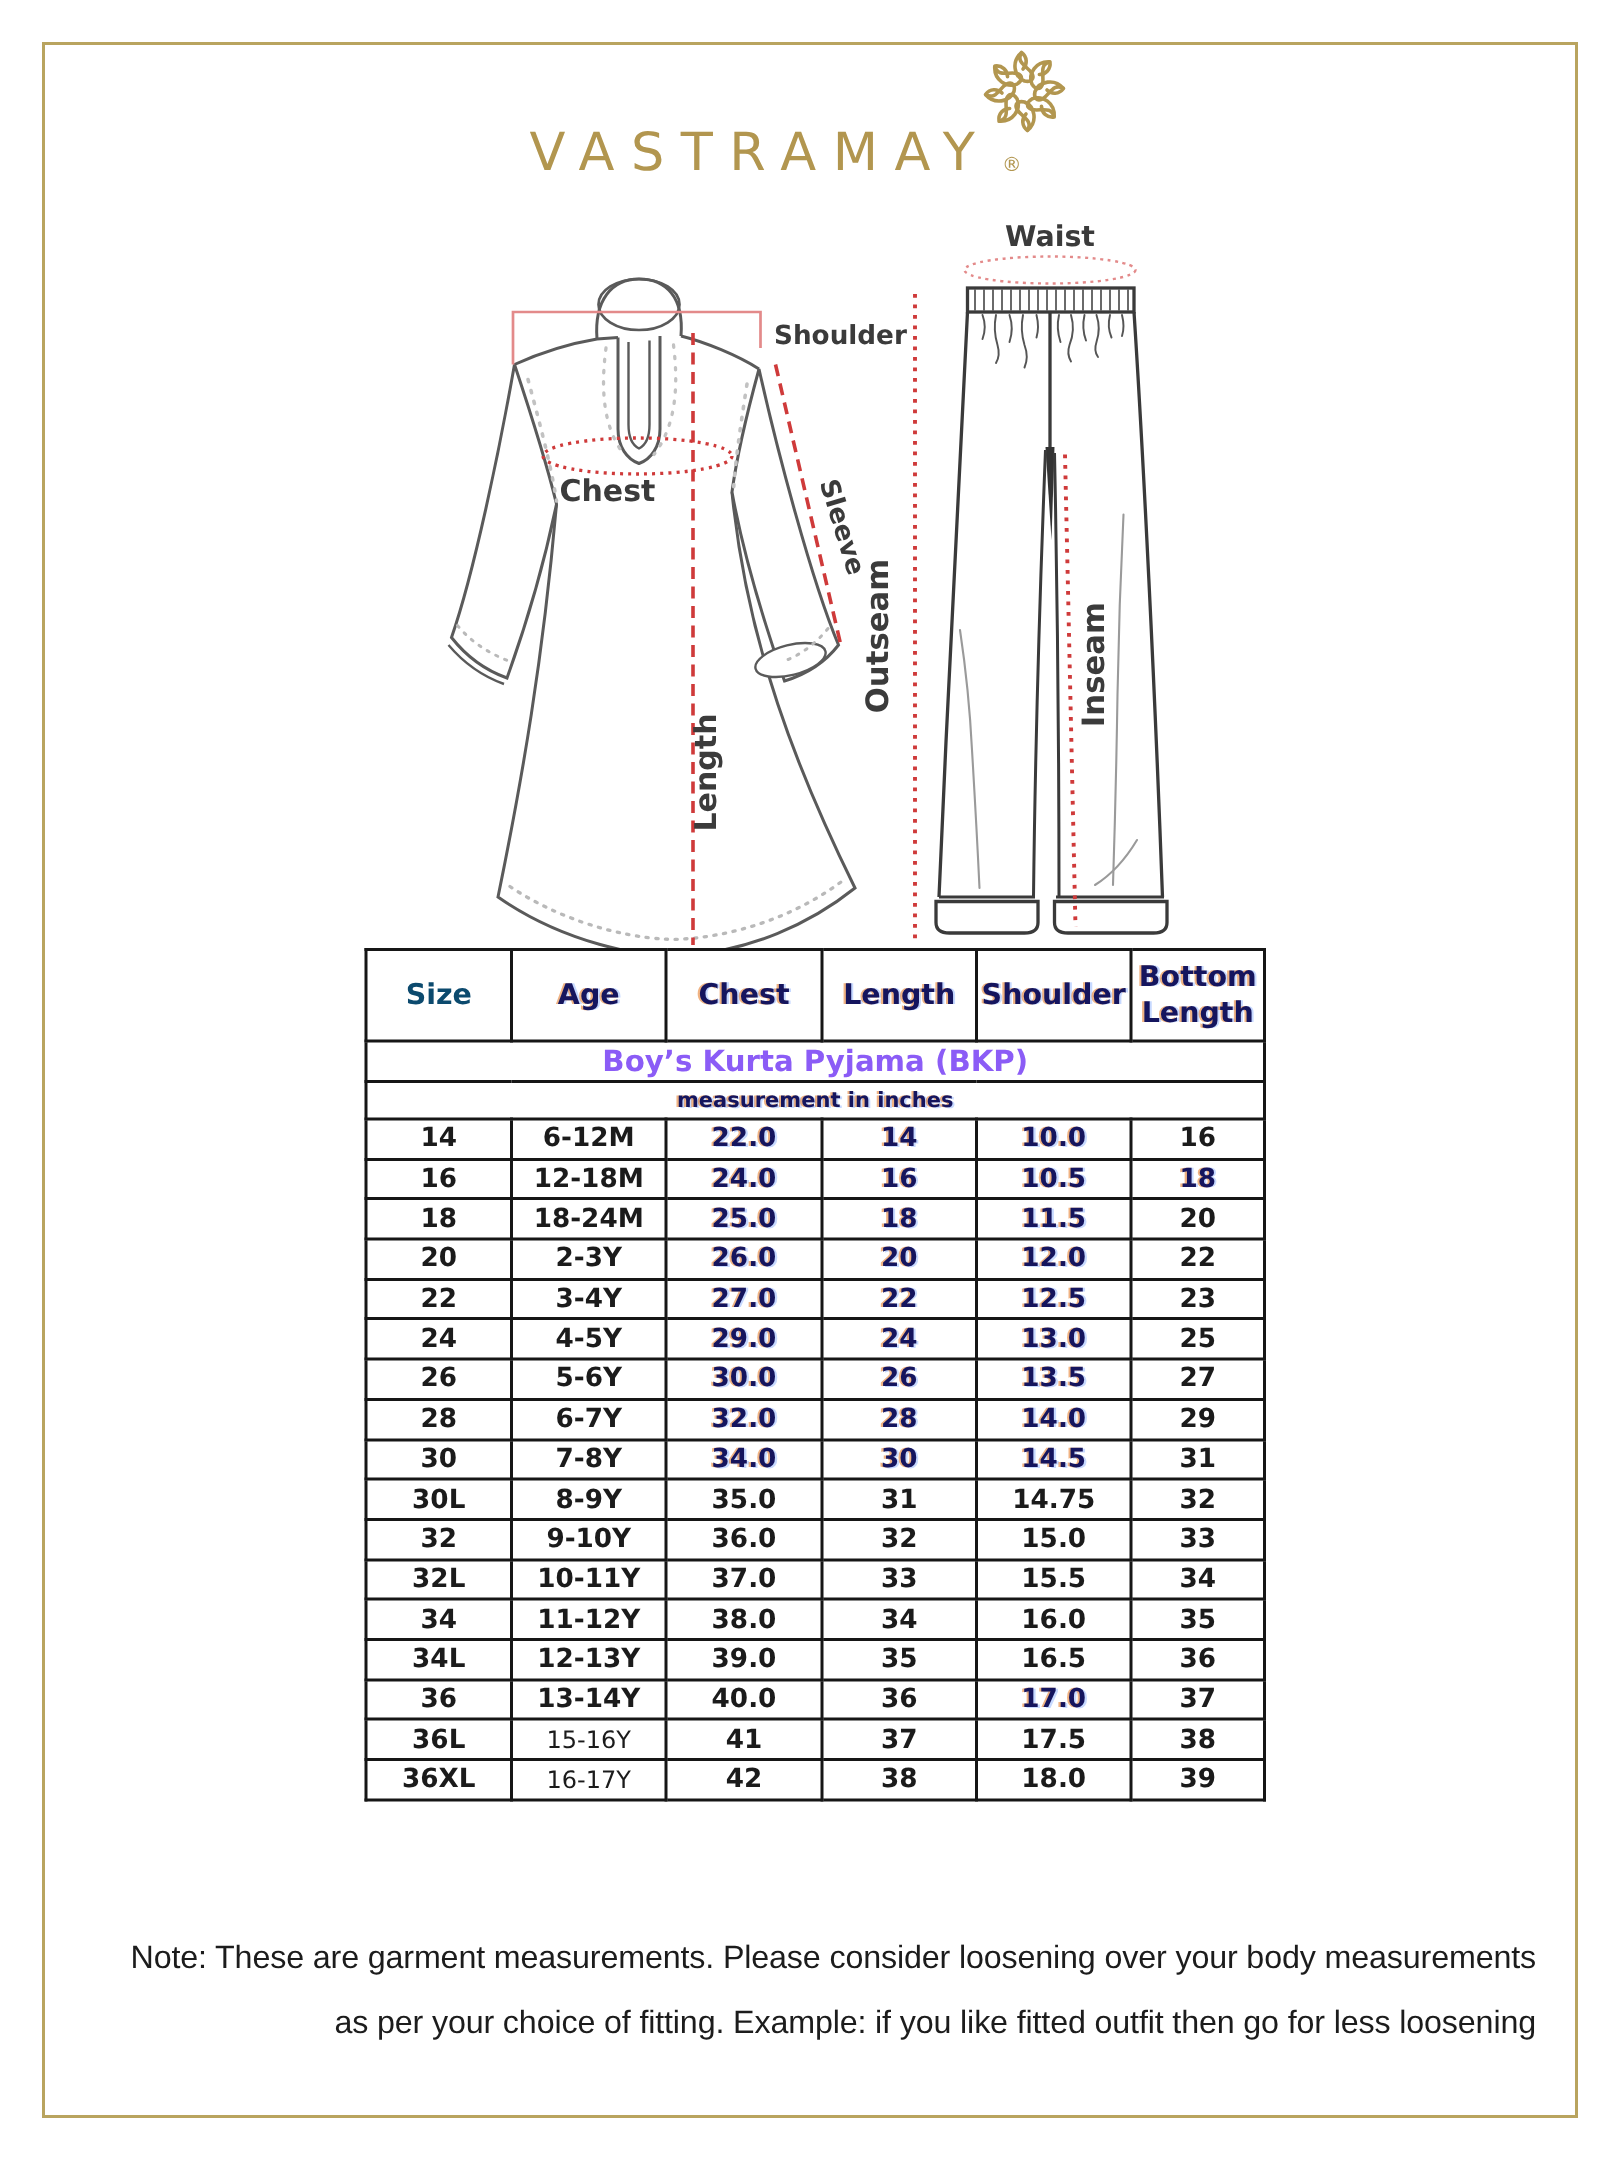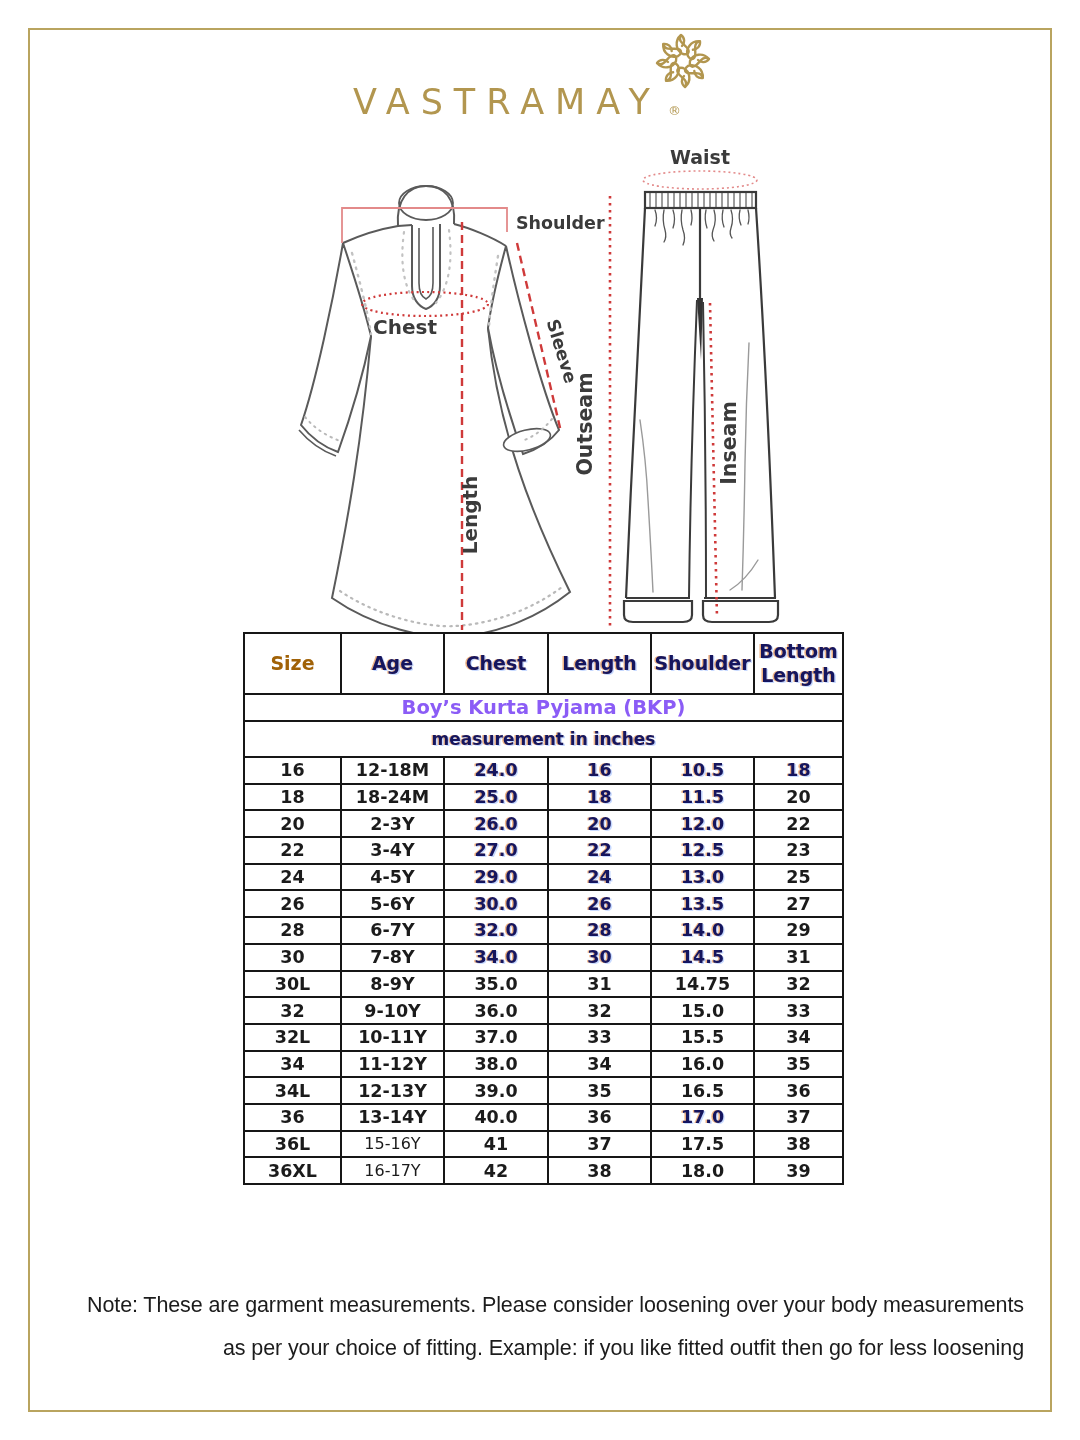--- a/index.html
+++ b/index.html
@@ -32,23 +32,23 @@
   .size-table-wrap { position:absolute; left:243px; top:632px; }
   table.size-table {
     border-collapse:collapse; table-layout:fixed; width:599px;
     font-family:"DejaVu Sans", sans-serif; background:#fff;
   }
   table.size-table td, table.size-table th {
     border:2px solid #161616; text-align:center; vertical-align:middle;
     padding:0; overflow:hidden;
   }
   td.title-cell   { height:27px; font-size:19.5px; font-weight:700; color:#8b5cf6; }
-  td.subtitle-cell{ height:36px; font-size:17px; font-weight:700; }
+  td.subtitle-cell{ height:25px; font-size:14px; font-weight:700; }
   thead th { height:61px; vertical-align:bottom; padding-bottom:4px;
-             font-size:19px; font-weight:700; color:#a16207; line-height:1.25; }
+             font-size:19px; font-weight:700; color:#0c4a6e; line-height:1.25; }
   tbody td { height:26.7px; font-size:17.5px; font-weight:700; color:#1b1b1b; }
   .em {
     color:#15155e;
     text-shadow:-1.4px 0 0 rgba(228,116,30,0.55), 1.4px 0.6px 0 rgba(70,130,255,0.30);
   }
   .lt { font-weight:400; font-size:16px; }
   
   .note-line {
     position:absolute; right:56px; white-space:nowrap;
     font-family:"Liberation Sans", sans-serif;
@@ -199,20 +199,28 @@
             <th>Size</th>
             <th class="em">Age</th>
             <th class="em">Chest</th>
             <th class="em">Length</th>
             <th class="em">Shoulder</th>
             <th class="em">Bottom Length</th>
           </tr>
       </thead>
       <tbody>
           <tr>
+            <td>14</td>
+            <td>6-12M</td>
+            <td class="em">22.0</td>
+            <td class="em">14</td>
+            <td class="em">10.0</td>
+            <td>16</td>
+          </tr>
+          <tr>
             <td>16</td>
             <td>12-18M</td>
             <td class="em">24.0</td>
             <td class="em">16</td>
             <td class="em">10.5</td>
             <td class="em">18</td>
           </tr>
           <tr>
             <td>18</td>
             <td>18-24M</td>

